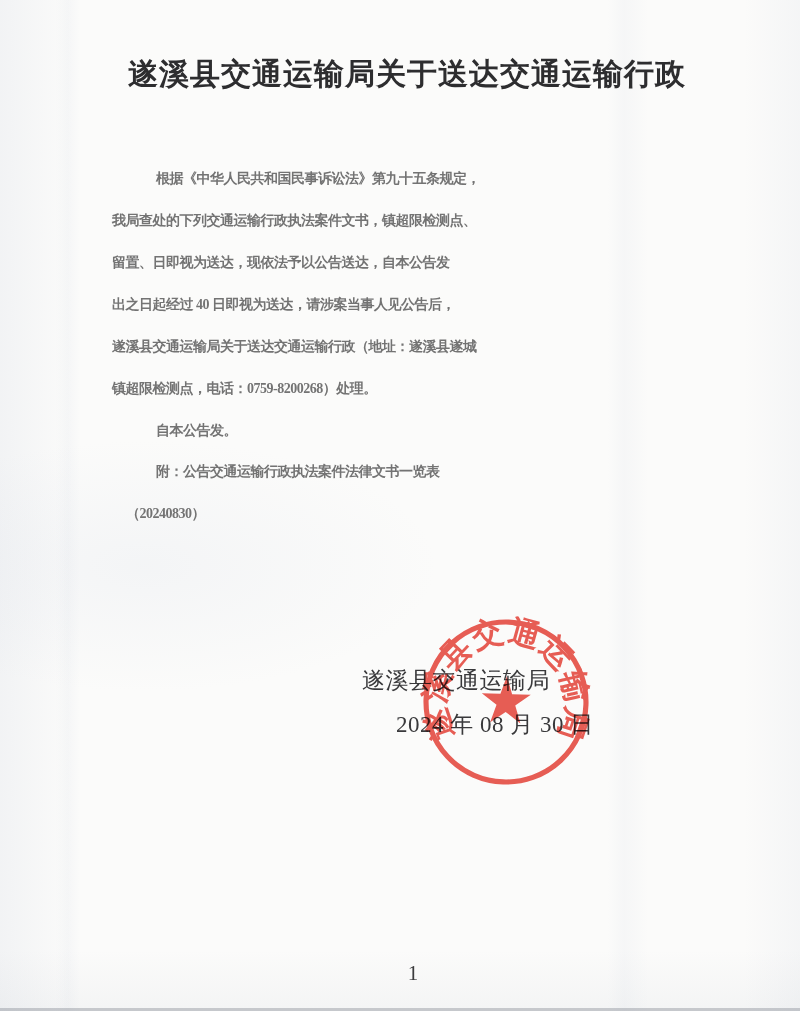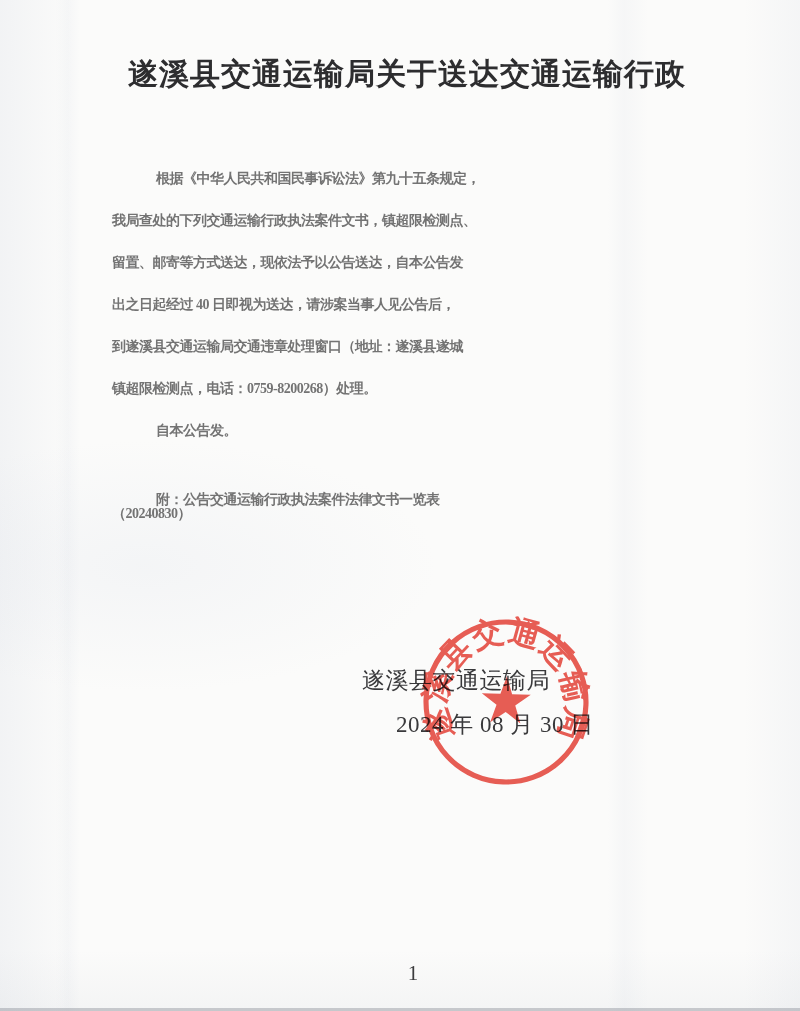--- a/index.html
+++ b/index.html
@@ -33,21 +33,21 @@
   }
   .title span{ display:block; }
   .body-line{
     position:absolute; left:112px; width:600px;
     font-size:14px; line-height:26px; letter-spacing:-0.5px;
     white-space:pre; color:#737373;font-weight:bold;
   }
   .indent{ padding-left:44px; }
   .l0{ top:166px; } .l1{ top:208px; } .l2{ top:250px; }
   .l3{ top:292px; } .l4{ top:334px; } .l5{ top:376px; }
-  .l6{ top:418px; } .l7{ top:459px;margin-top:28px; } .l8{ top:501px; }
+  .l6{ top:418px; } .l7{ top:459px; } .l8{ top:501px;margin-left:14px; }
   .sig-org{
     position:absolute; left:362px; top:665px;
     font-size:23px; letter-spacing:0.5px; color:#39393b; white-space:pre;
   }
   .sig-date{
     position:absolute; left:396px; top:709px;
     font-size:23px; letter-spacing:0.5px; color:#39393b; white-space:pre;
   }
   .seal{
     position:absolute; left:420px; top:616px;
@@ -67,23 +67,23 @@
 
 <div class="page">
 
   <h1 class="title">
     <span>遂溪县交通运输局关于送达交通运输行政</span>
   </h1>
 
   <div>
     <div class="body-line l0 indent">根据《中华人民共和国民事诉讼法》第九十五条规定，</div>
     <div class="body-line l1">我局查处的下列交通运输行政执法案件文书，镇超限检测点、</div>
-    <div class="body-line l2">留置、邮寄等方式送达，现依法予以公告送达，自本公告发</div>
+    <div class="body-line l2">留置、日即视为送达，现依法予以公告送达，自本公告发</div>
     <div class="body-line l3">出之日起经过 40 日即视为送达，请涉案当事人见公告后，</div>
-    <div class="body-line l4">到遂溪县交通运输局交通违章处理窗口（地址：遂溪县遂城</div>
+    <div class="body-line l4">遂溪县交通运输局关于送达交通运输行政（地址：遂溪县遂城</div>
     <div class="body-line l5">镇超限检测点，电话：0759-8200268）处理。</div>
     <div class="body-line l6 indent">自本公告发。</div>
     <div class="body-line l7 indent">附：公告交通运输行政执法案件法律文书一览表</div>
     <div class="body-line l8">（20240830）</div>
   </div>
 
   <div class="sig-org">遂溪县交通运输局</div>
   <div class="sig-date">2024 年 08 月 30 日</div>
 
   <svg class="seal" viewBox="0 0 200 200" aria-hidden="true">

